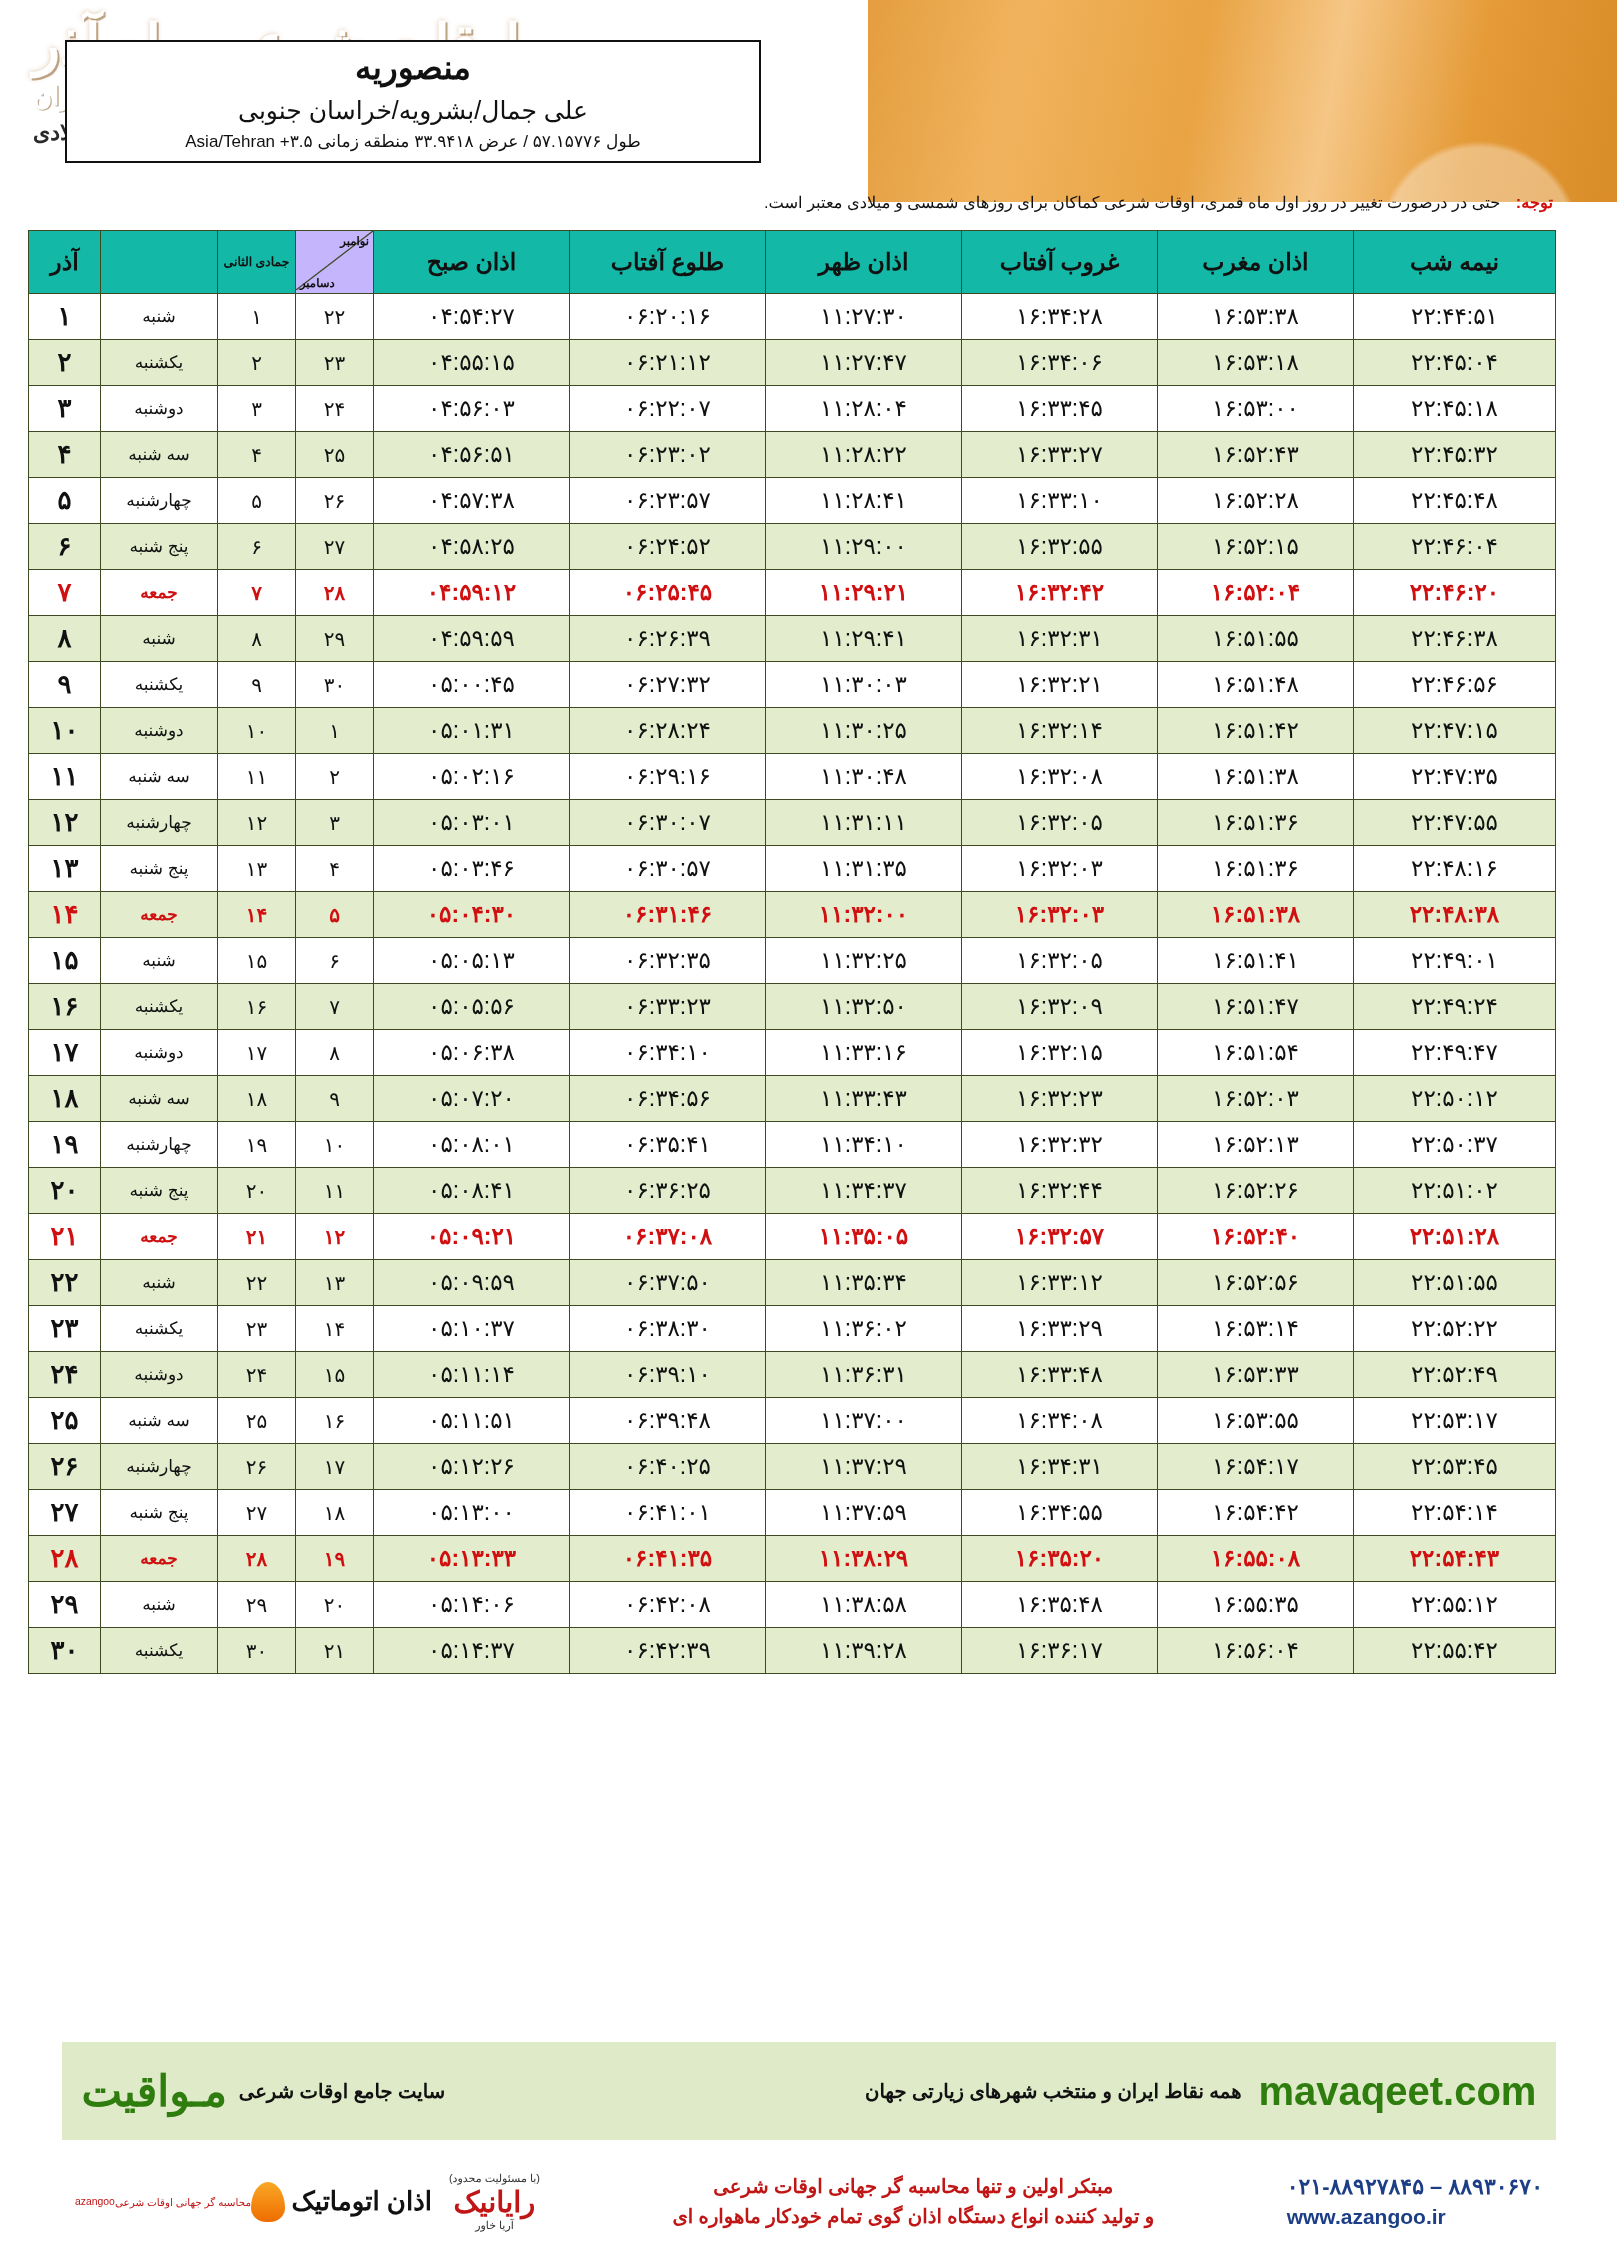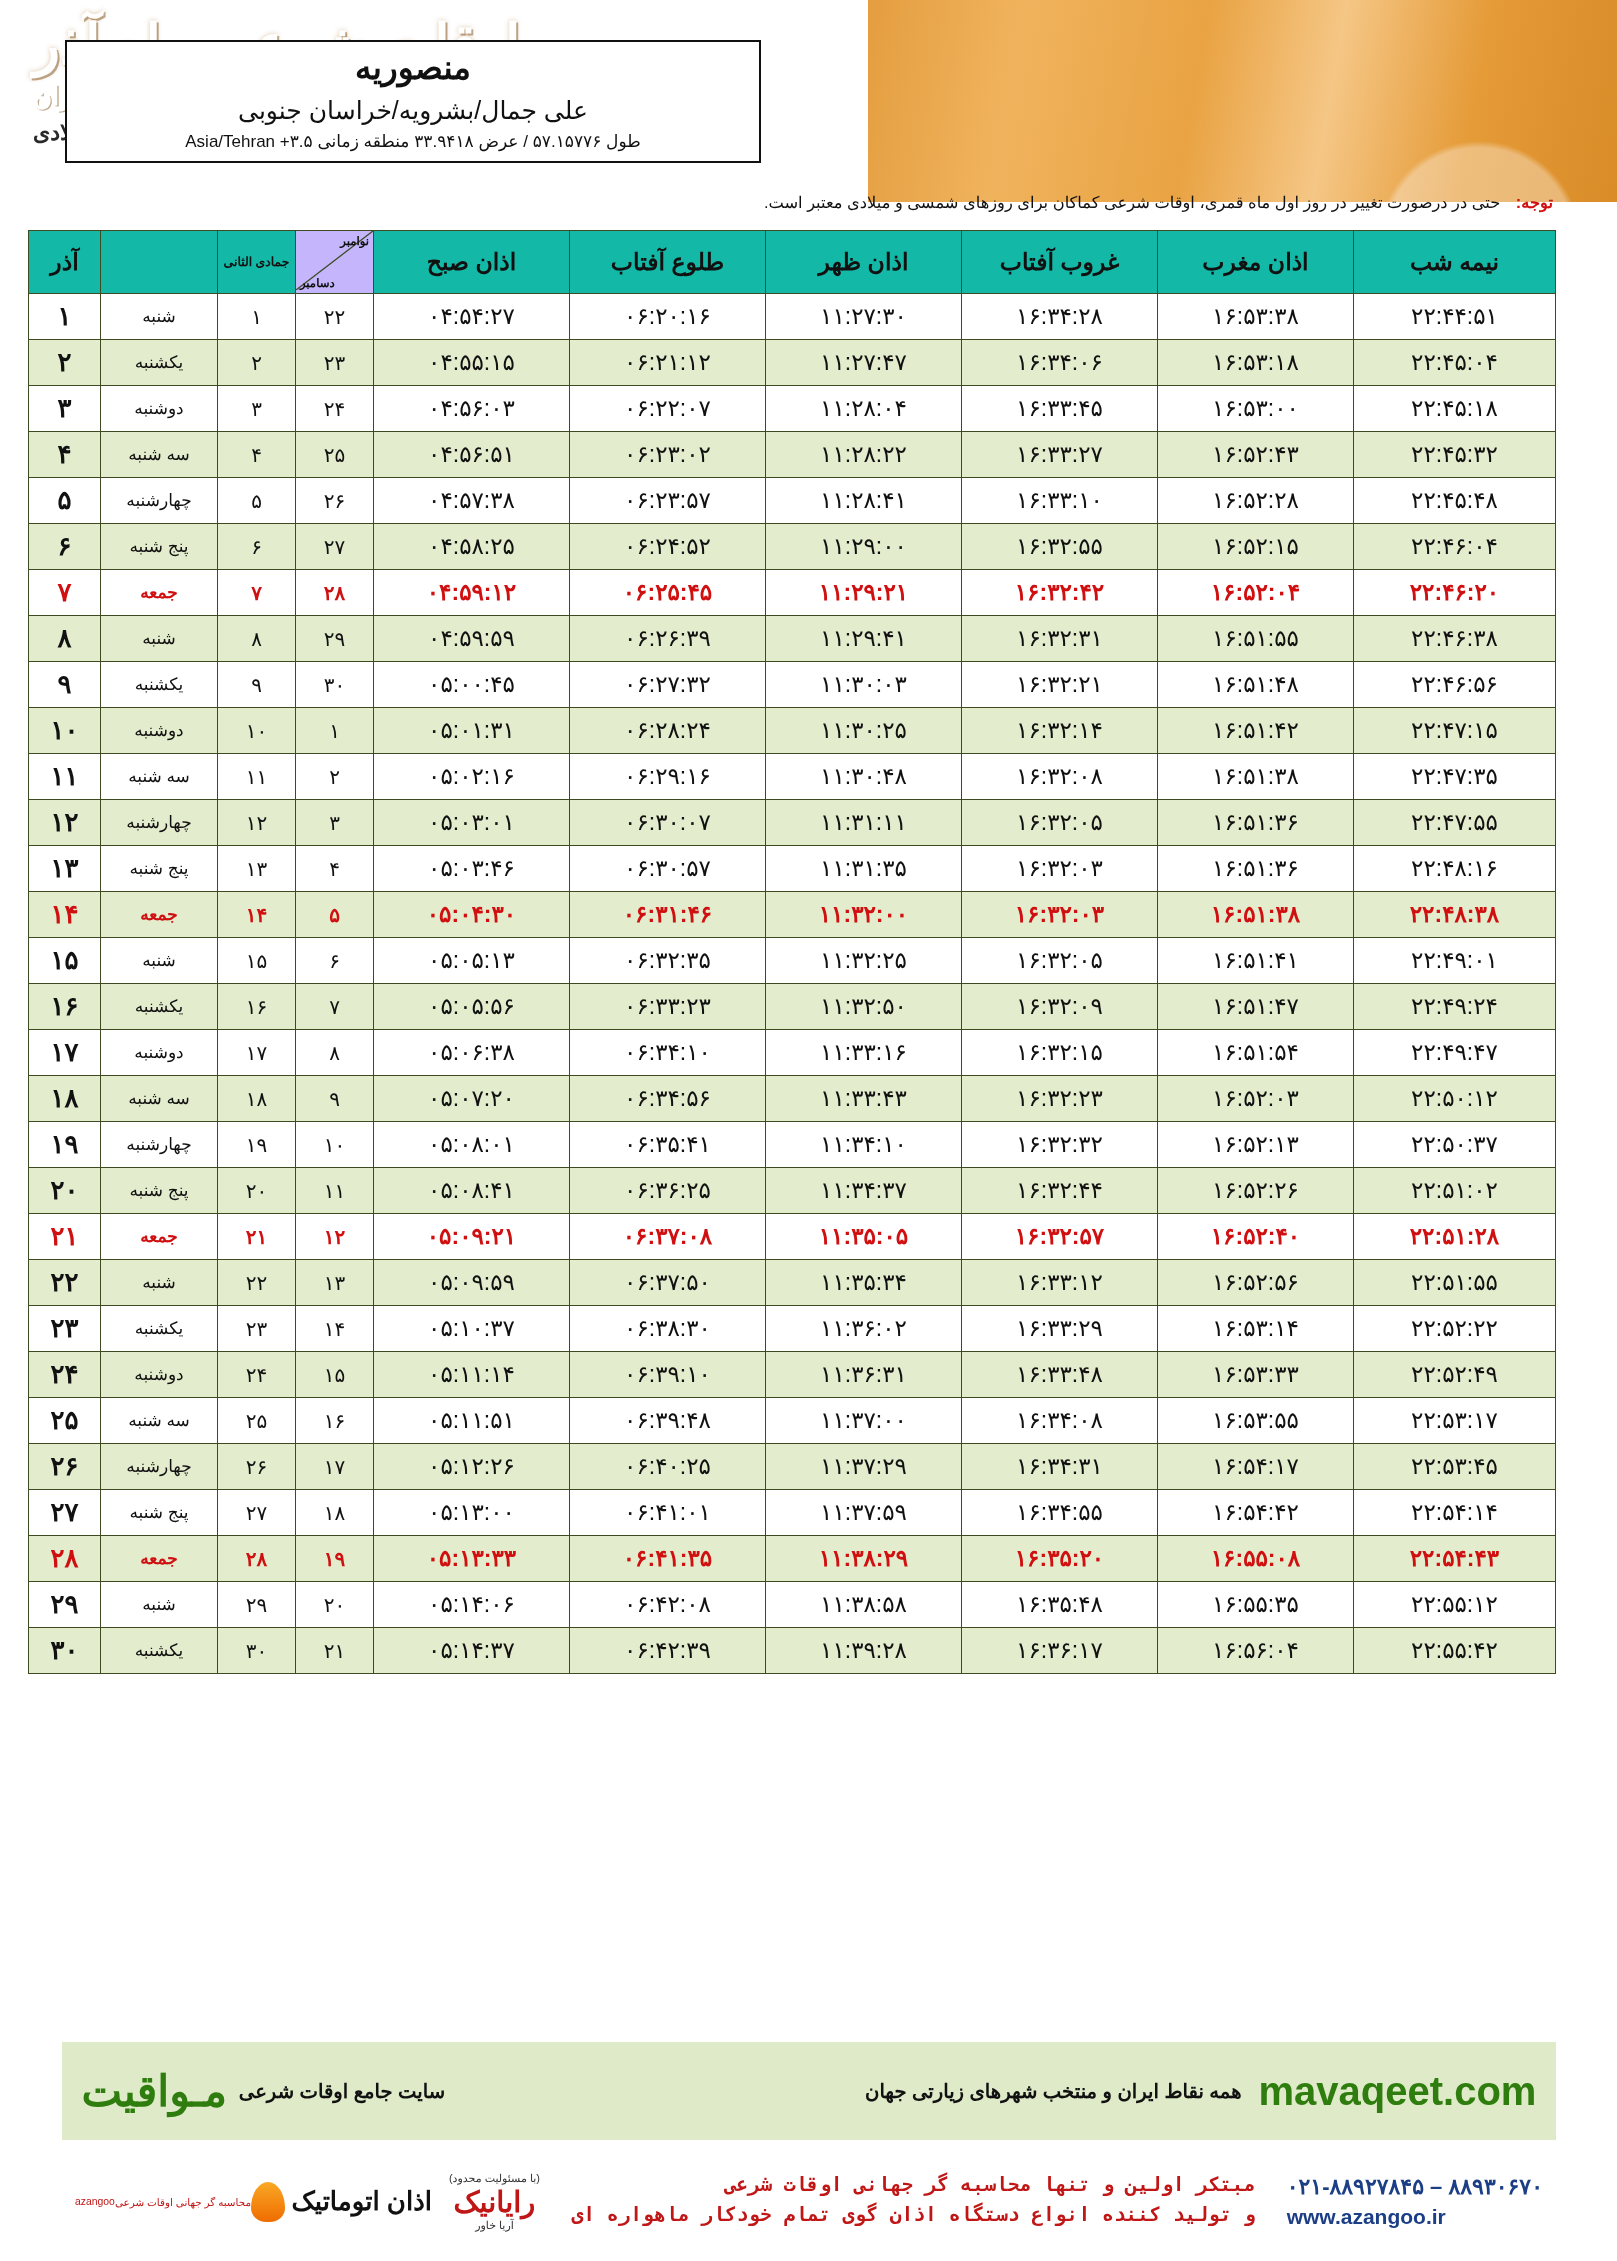--- a/index.html
+++ b/index.html
@@ -210,21 +210,21 @@
   .footer-bottom {
     position: absolute; left: 62px; right: 62px; top: 104px;
     height: 111px;
     display: flex; align-items: center; justify-content: space-between;
     padding: 0 13px;
     box-sizing: border-box;
   }
   .phone-block { text-align:left; direction:ltr; }
   .phone-line { font-size: 22px; font-weight:bold; color:#1b3e86; }
   .site-line { font-size: 21px; font-weight:bold; color:#1b3e86; margin-top:5.2px; }
-  .mid-text { text-align:right; direction:rtl;font-family:Liberation Mono, monospace; }
+  .mid-text { text-align:center; direction:rtl; }
   .mid-line { font-size: 19.6px; color:#c01616; font-weight:bold; line-height:1.5; }
   .logos { display:flex; align-items:center; gap:17px; }
   .logo-rayanic { display:flex; flex-direction:column; align-items:center; }
   .logo-rayanic .big { font-size:29px; font-weight:bold; color:#c01616; }
   .logo-rayanic .small { font-size:11px; color:#333; }
   .logo-azangoo { display:flex; flex-direction:row; align-items:center; }
   .logo-azangoo .big { font-size:26px; font-weight:bold; color:#111; }
   .logo-azangoo .small { font-size:10.4px; color:#c01616; }
   .flame {
     width:34px;height:40px;

